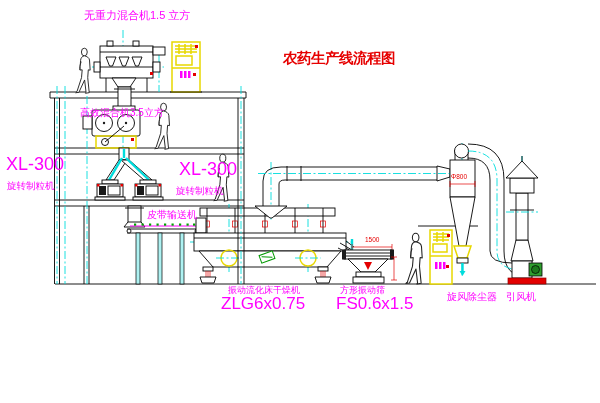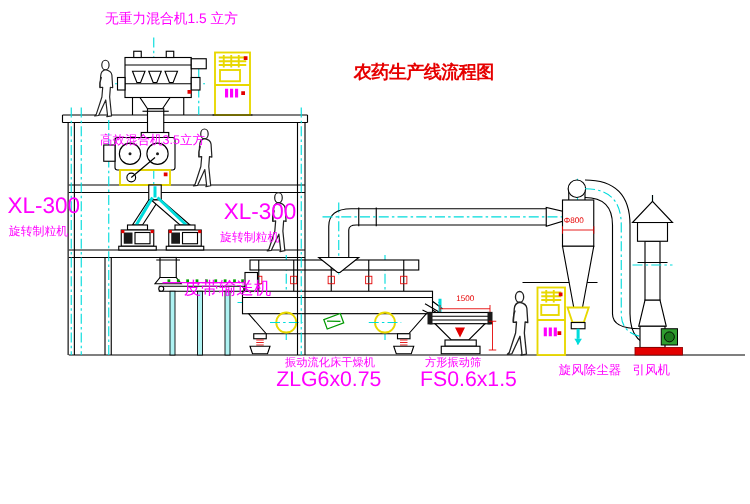--- a/index.html
+++ b/index.html
@@ -26,21 +26,21 @@
   #person ellipse,#person path{fill:#fff;stroke:#222;stroke-width:1;stroke-linejoin:round;}
   
   #lbl-gravity-mixer{left:84px;top:10px;font-size:11px;}
   #lbl-title-cn{left:283px;top:51px;font-size:14.5px;font-weight:700;letter-spacing:-.5px;}
   #lbl-title-cap{left:385px;top:43px;font-size:25px;font-weight:400;}
   #lbl-he-mixer{left:38px;top:108px;font-size:10px;margin-left:42px;}
   #lbl-xl-left{left:6px;top:155px;font-size:18px;}
   #lbl-gran-left{left:7px;top:181px;font-size:9.5px;}
   #lbl-xl-mid{left:179px;top:160px;font-size:18px;}
   #lbl-gran-mid{left:176px;top:186px;font-size:9.5px;}
-  #lbl-belt{left:147px;top:223px;font-size:14px;}
+  #lbl-belt{left:147px;top:210px;font-size:10px;}
   #lbl-dryer-name{left:228px;top:286px;font-size:9px;text-align:right;}
   #lbl-dryer-model{left:221px;top:295px;font-size:17px;}
   #lbl-screen-name{left:340px;top:286px;font-size:9px;}
   #lbl-screen-model{left:336px;top:295px;font-size:17px;}
   #lbl-cyclone{left:447px;top:292px;font-size:10px;}
   #lbl-fan{left:506px;top:292px;font-size:10px;}
   #dim-1500{left:365px;top:237px;font-size:6.5px;}
   #dim-800{left:451px;top:174px;font-size:6.5px;}
 </style>
 </head>

